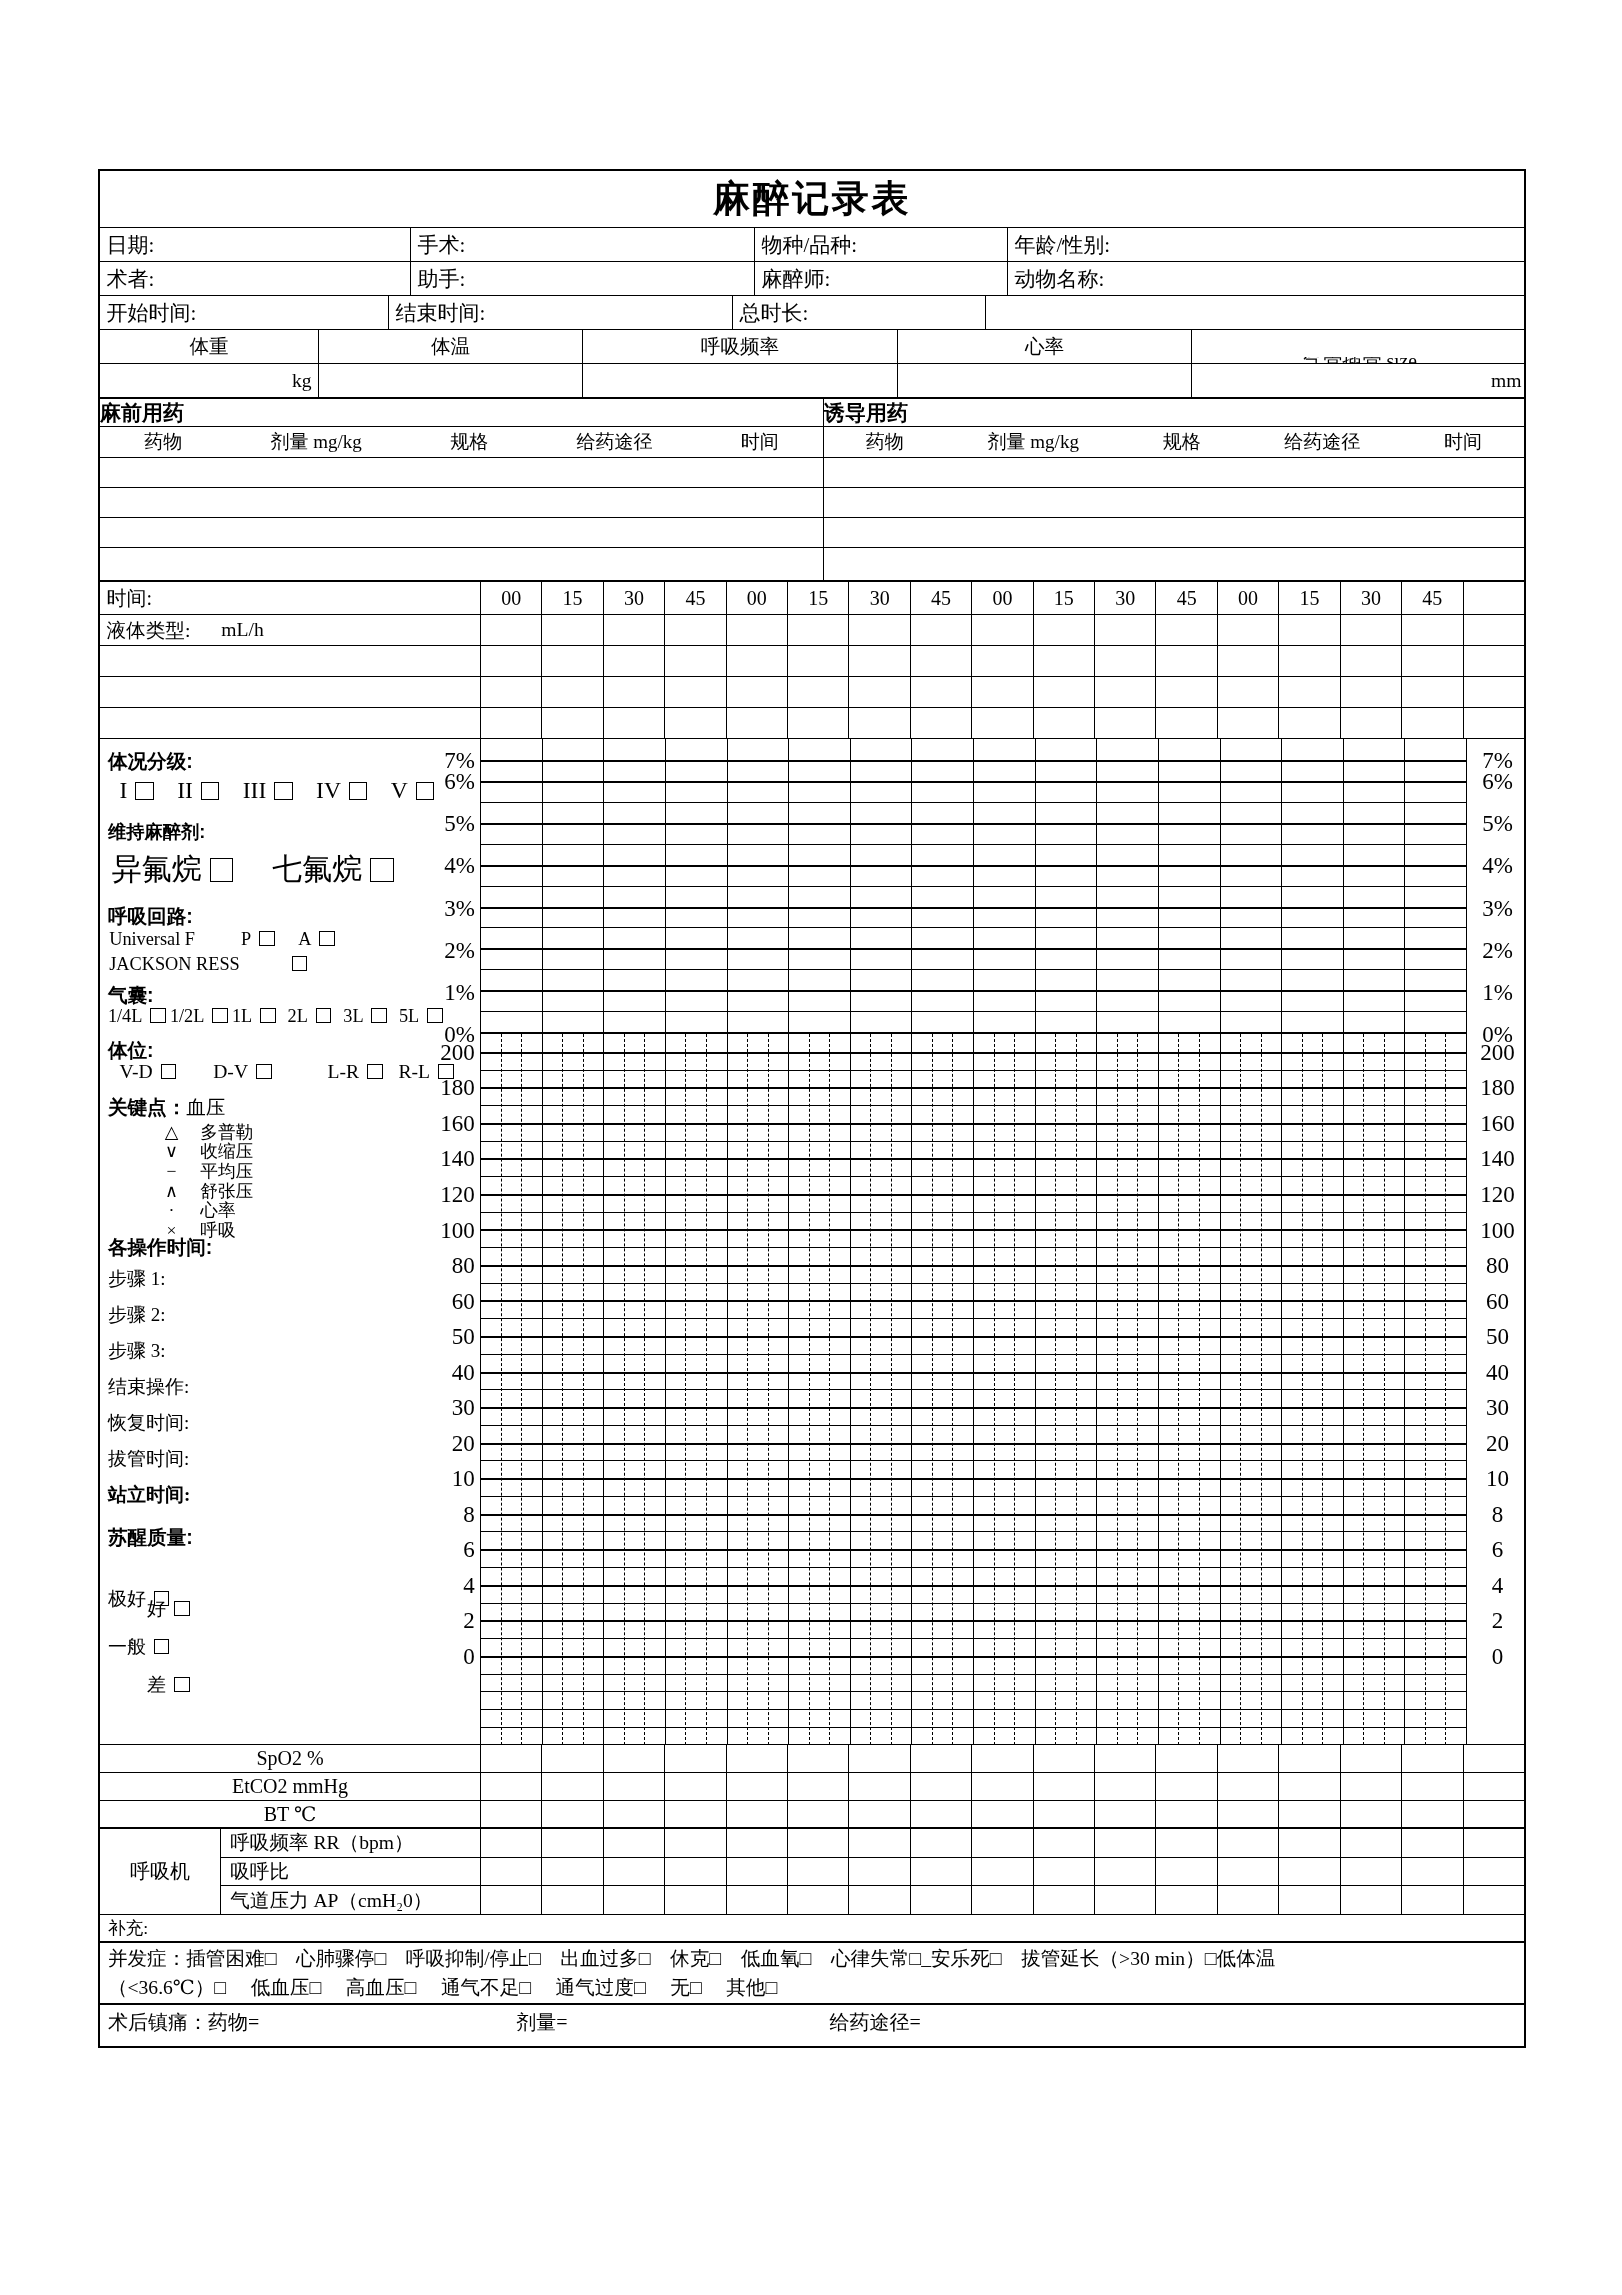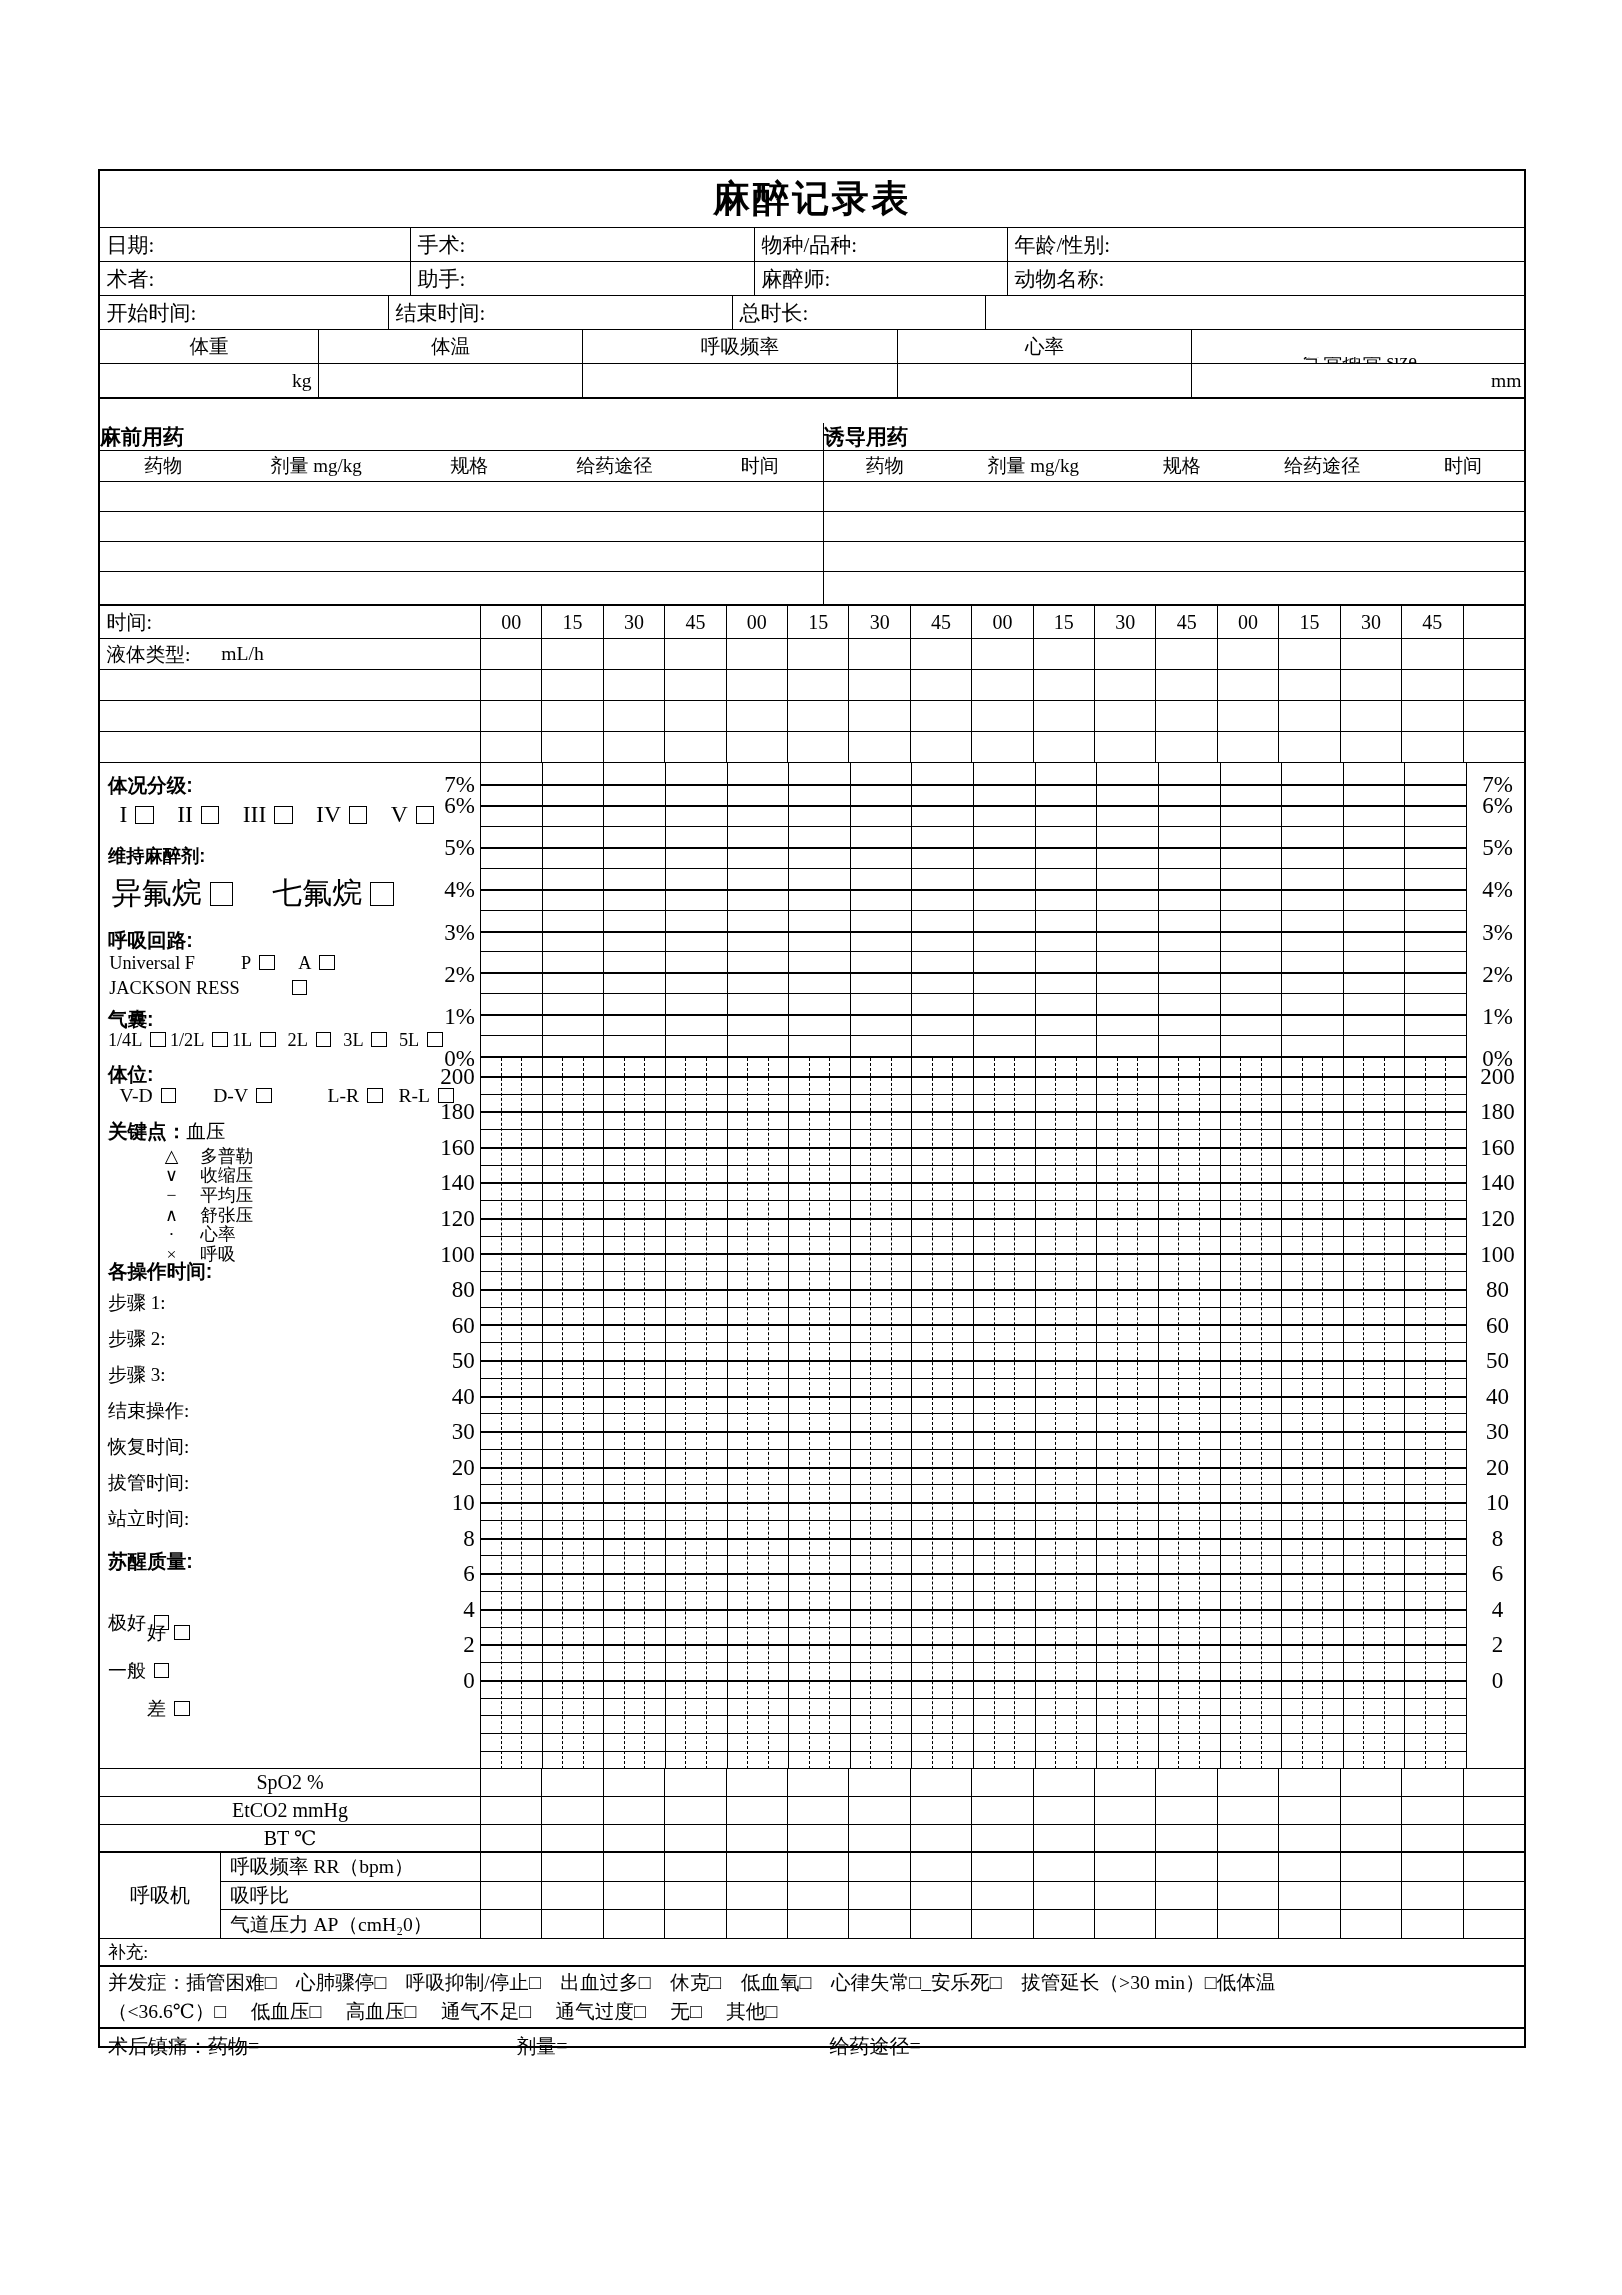--- a/index.html
+++ b/index.html
@@ -9,21 +9,21 @@
   .row.thick{border-bottom-width:2px;}
   .cell{box-sizing:border-box;border-right:1.3px solid #000;display:flex;align-items:center;padding:0 6.5px;overflow:hidden;white-space:nowrap;}
   .cell.last{border-right:none;}
   .cell.center{justify-content:center;}
   .cell.rightal{justify-content:flex-end;}
   .title-row{height:57px;display:flex;align-items:center;justify-content:center;border-bottom:1.3px solid #000;box-sizing:border-box;}
   .title{font-size:37px;font-weight:bold;letter-spacing:2.6px;font-family:"Liberation Sans","DejaVu Sans",sans-serif;}
   .info-row{height:34px;font-size:21px;}
   .vital-row{height:34px;font-size:19.6px;}
   .vital-row2{height:35px;font-size:19.6px;}
-  .medsec-row{height:28px;font-size:21px;font-weight:bold;margin-top:24px;}
+  .medsec-row{height:28px;font-size:21px;font-weight:bold;}
   .medhdr-row{height:31px;font-size:19px;}
   .medempty-row{height:30px;}
   .medempty-row.tall{height:34px;}
   .half{box-sizing:border-box;display:flex;align-items:center;}
   .half.first{border-right:1.3px solid #000;}
   .medcols{display:flex;width:100%;justify-content:space-around;align-items:center;}
   .time-row{height:33px;font-size:20px;}
   .fluid-row{height:31px;font-size:19.6px;}
   .gridline-row{height:31px;}
   .label-col{width:381px;box-sizing:border-box;border-right:1.3px solid #000;position:relative;flex:none;display:flex;align-items:center;padding:0 6.5px;}
@@ -398,21 +398,21 @@
           <div class="p-text" style="left: 52px; top: 440px; font-size: 17.7px;"><span class="keysym">∧</span><span style="margin-left: 9.2px;">舒张压</span></div>
           <div class="p-text" style="left: 52px; top: 459px; font-size: 17.7px;"><span class="keysym">·</span><span style="margin-left: 9.2px;">心率</span></div>
           <div class="p-text" style="left: 52px; top: 479px; font-size: 17.7px;"><span class="keysym">×</span><span style="margin-left: 9.2px;">呼吸</span></div>
           <div class="p-bold" style="left: 7.9px; top: 495px; font-size: 19.6px;">各操作时间:</div>
           <div class="p-text" style="left: 7.9px; top: 527px; font-size: 19px;">步骤 1:</div>
           <div class="p-text" style="left: 7.9px; top: 563px; font-size: 19px;">步骤 2:</div>
           <div class="p-text" style="left: 7.9px; top: 599px; font-size: 19px;">步骤 3:</div>
           <div class="p-text" style="left: 7.9px; top: 635px; font-size: 19px;">结束操作:</div>
           <div class="p-text" style="left: 7.9px; top: 671px; font-size: 19px;">恢复时间:</div>
           <div class="p-text" style="left: 7.9px; top: 707px; font-size: 19px;">拔管时间:</div>
-          <div class="p-text" style="left: 7.9px; top: 743px; font-size: 19px;">站立时间:</div>
+          <div class="p-text" style="left: 7.9px; top: 743px; font-size: 19px; font-weight: bold;">站立时间:</div>
           <div class="p-bold" style="left: 7.9px; top: 785px; font-size: 19.6px;">苏醒质量:</div>
           <div class="p-text" style="left: 7.9px; top: 819px; font-size: 19px; margin-top: 28px;"><span style="margin-right: 0px;"><span>极好</span><span class="cb " style="margin-left: 7.9px;"></span></span></div>
           <div class="p-text" style="left: 47px; top: 857px; font-size: 19px;"><span style="margin-right: 0px;"><span>好</span><span class="cb " style="margin-left: 7.9px;"></span></span></div>
           <div class="p-text" style="left: 7.9px; top: 895px; font-size: 19px;"><span style="margin-right: 0px;"><span>一般</span><span class="cb " style="margin-left: 7.9px;"></span></span></div>
           <div class="p-text" style="left: 47px; top: 933px; font-size: 19px;"><span style="margin-right: 0px;"><span>差</span><span class="cb " style="margin-left: 7.9px;"></span></span></div>
         </div>
       <div class="grid-mid">
         <div class="pct-grid" id="pct-grid">
             <div class="gcol first"></div>
             <div class="gcol"></div>

